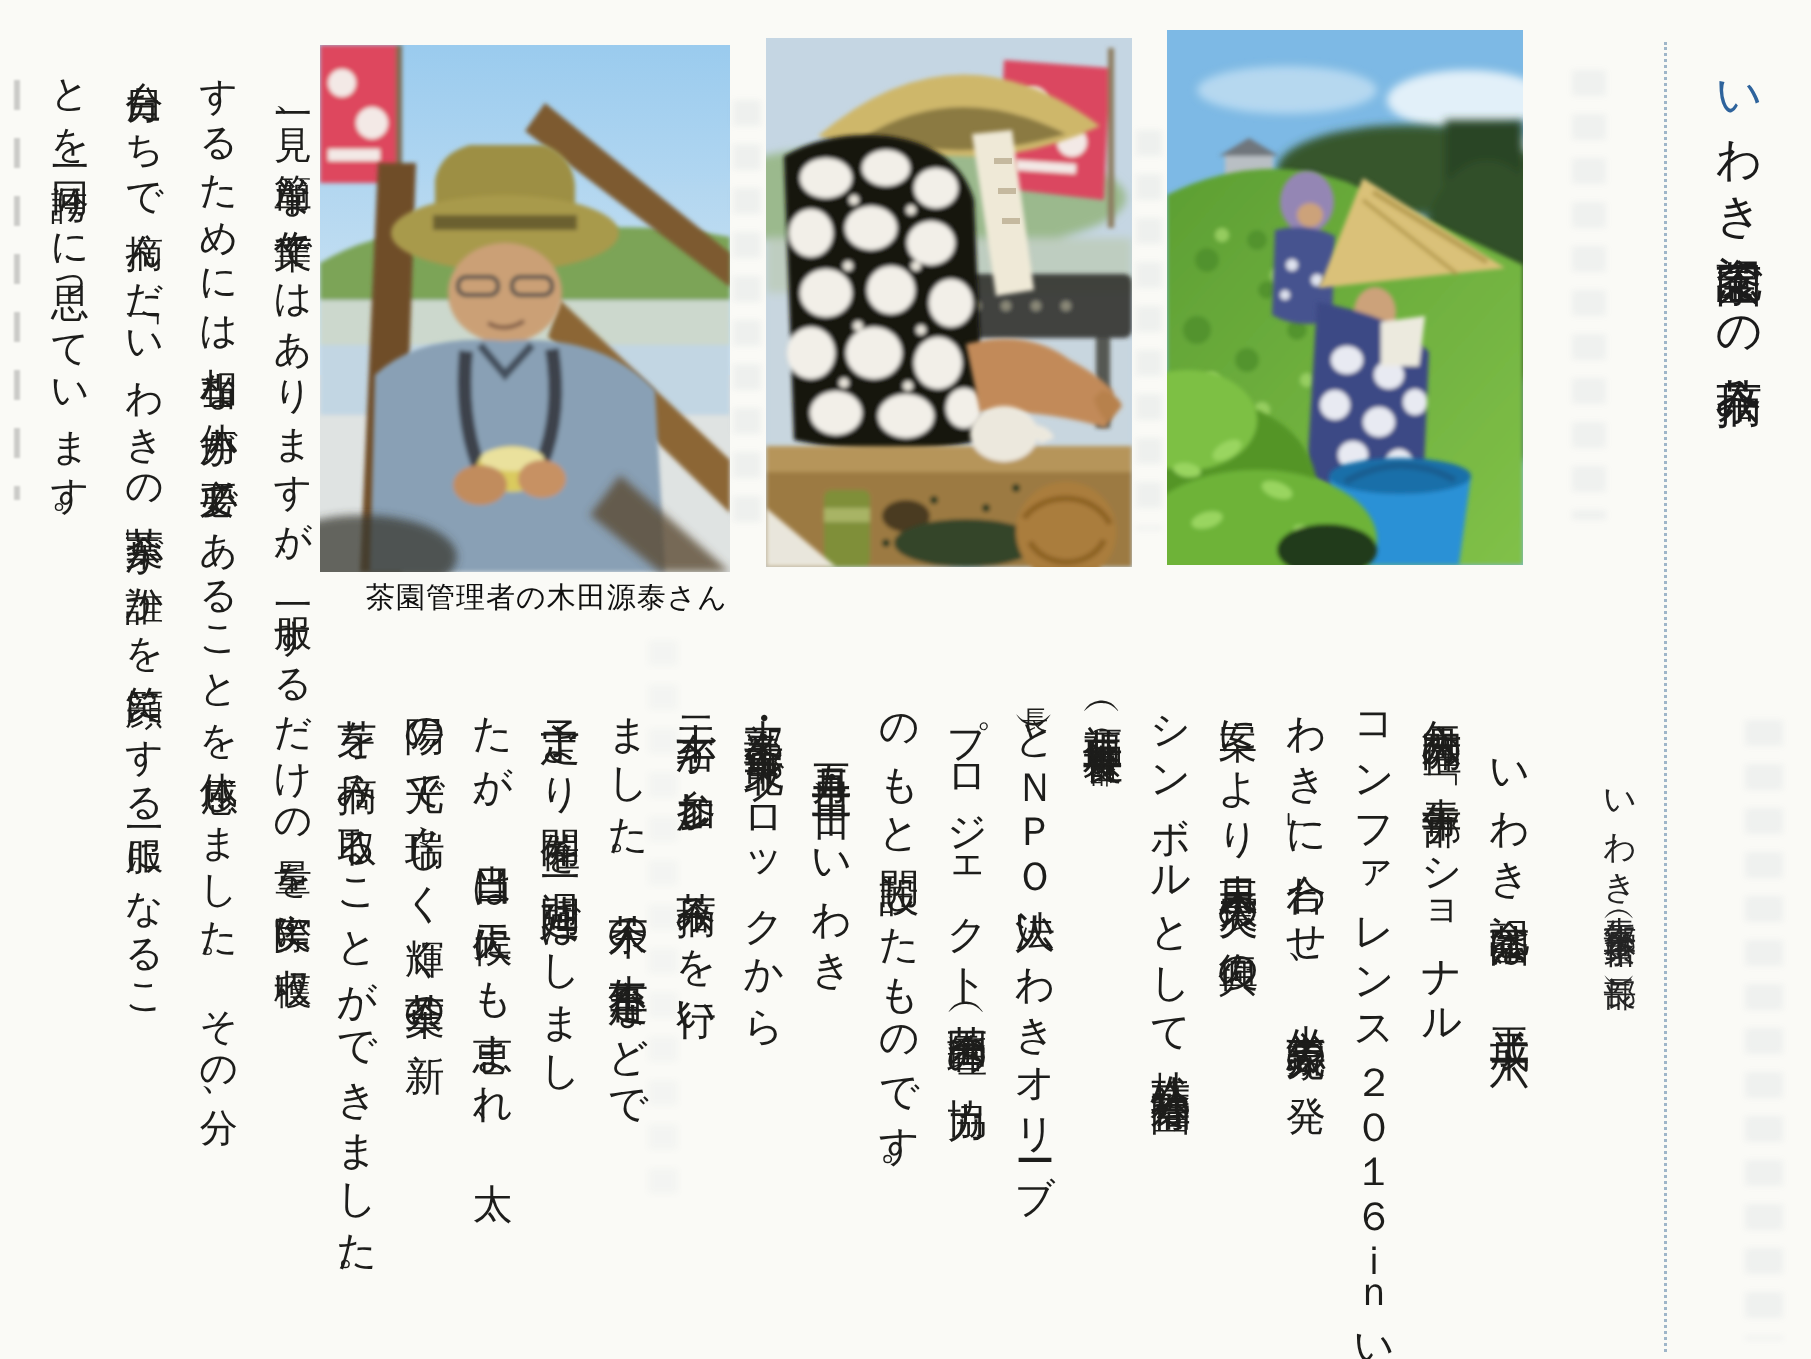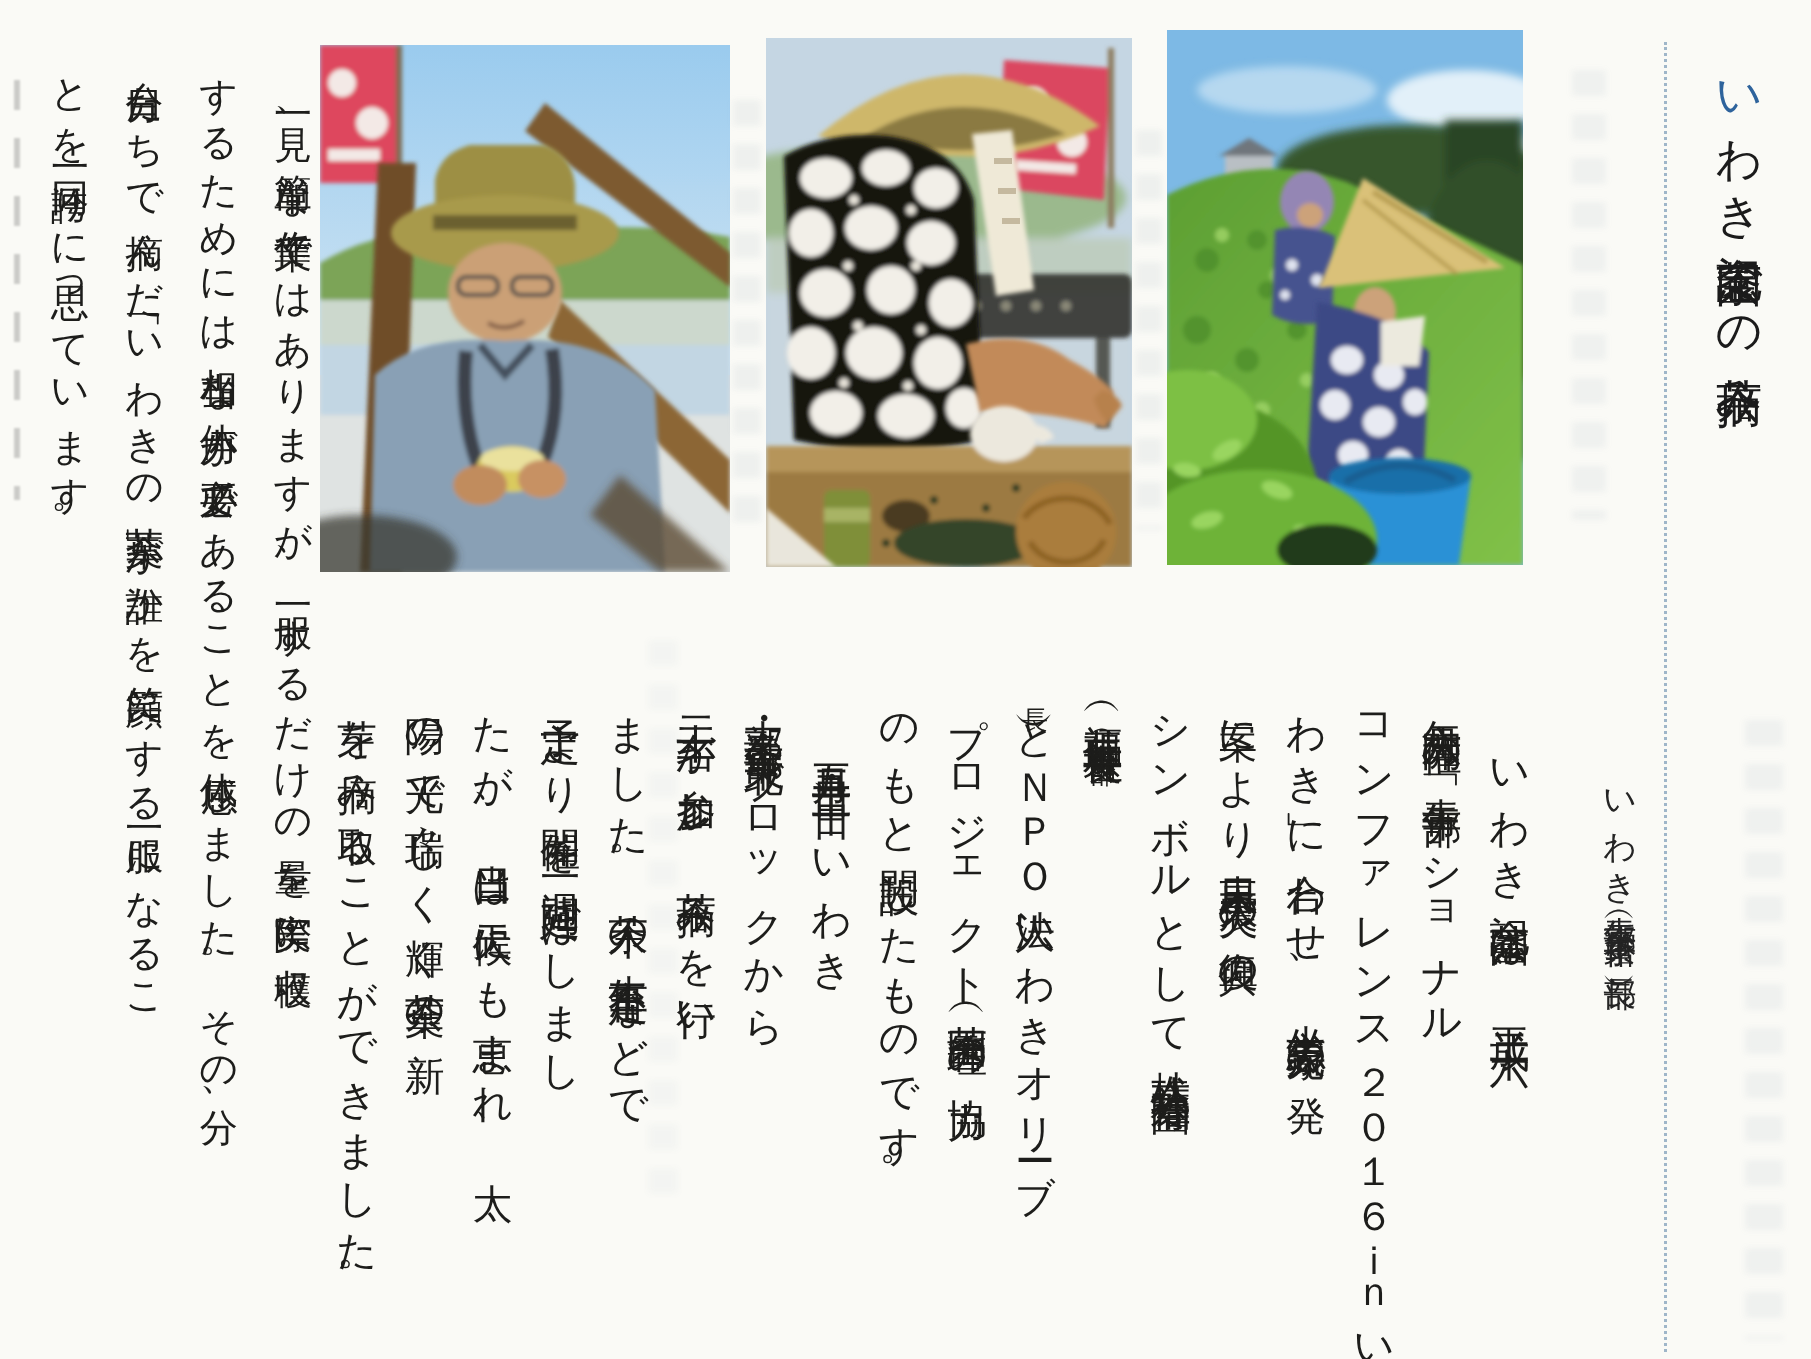--- a/index.html
+++ b/index.html
@@ -353,20 +353,21 @@
           <ellipse cx="110" cy="460" rx="16" ry="8" transform="rotate(20 110 460)"></ellipse>
           <ellipse cx="40" cy="490" rx="16" ry="8" transform="rotate(-15 40 490)"></ellipse>
           <ellipse cx="140" cy="505" rx="15" ry="8" transform="rotate(30 140 505)"></ellipse>
           <ellipse cx="20" cy="440" rx="14" ry="7" transform="rotate(10 20 440)"></ellipse>
         </g>
         <ellipse cx="160" cy="520" rx="50" ry="26" fill="#243b1e"></ellipse>
       </g>
     </svg>
   </figure>
 
+  <div class="caption">茶園管理者の木田源泰さん</div>
 
   <div class="main-text">
     <div class="main-col"><span>　いわき記念茶園は、平成二十六</span></div>
     <div class="main-col"><span>年六月開催の「青年部ナショナル</span></div>
     <div class="main-col"><span>コンファレンス２０１６ｉｎい</span></div>
     <div class="main-col"><span>わき」に合わせ、坐忘斎家元の発</span></div>
     <div class="main-col"><span>案により東日本大震災の復興の</span></div>
     <div class="main-col"><span>シンボルとして株式会社福寿園</span></div>
     <div class="main-col"><span>（福井正興社長</span><span class="small">（京都西支部副支部</span></div>
     <div class="main-col"><span class="small">長</span><span>）とＮＰＯ法人いわきオリーブ</span></div>

